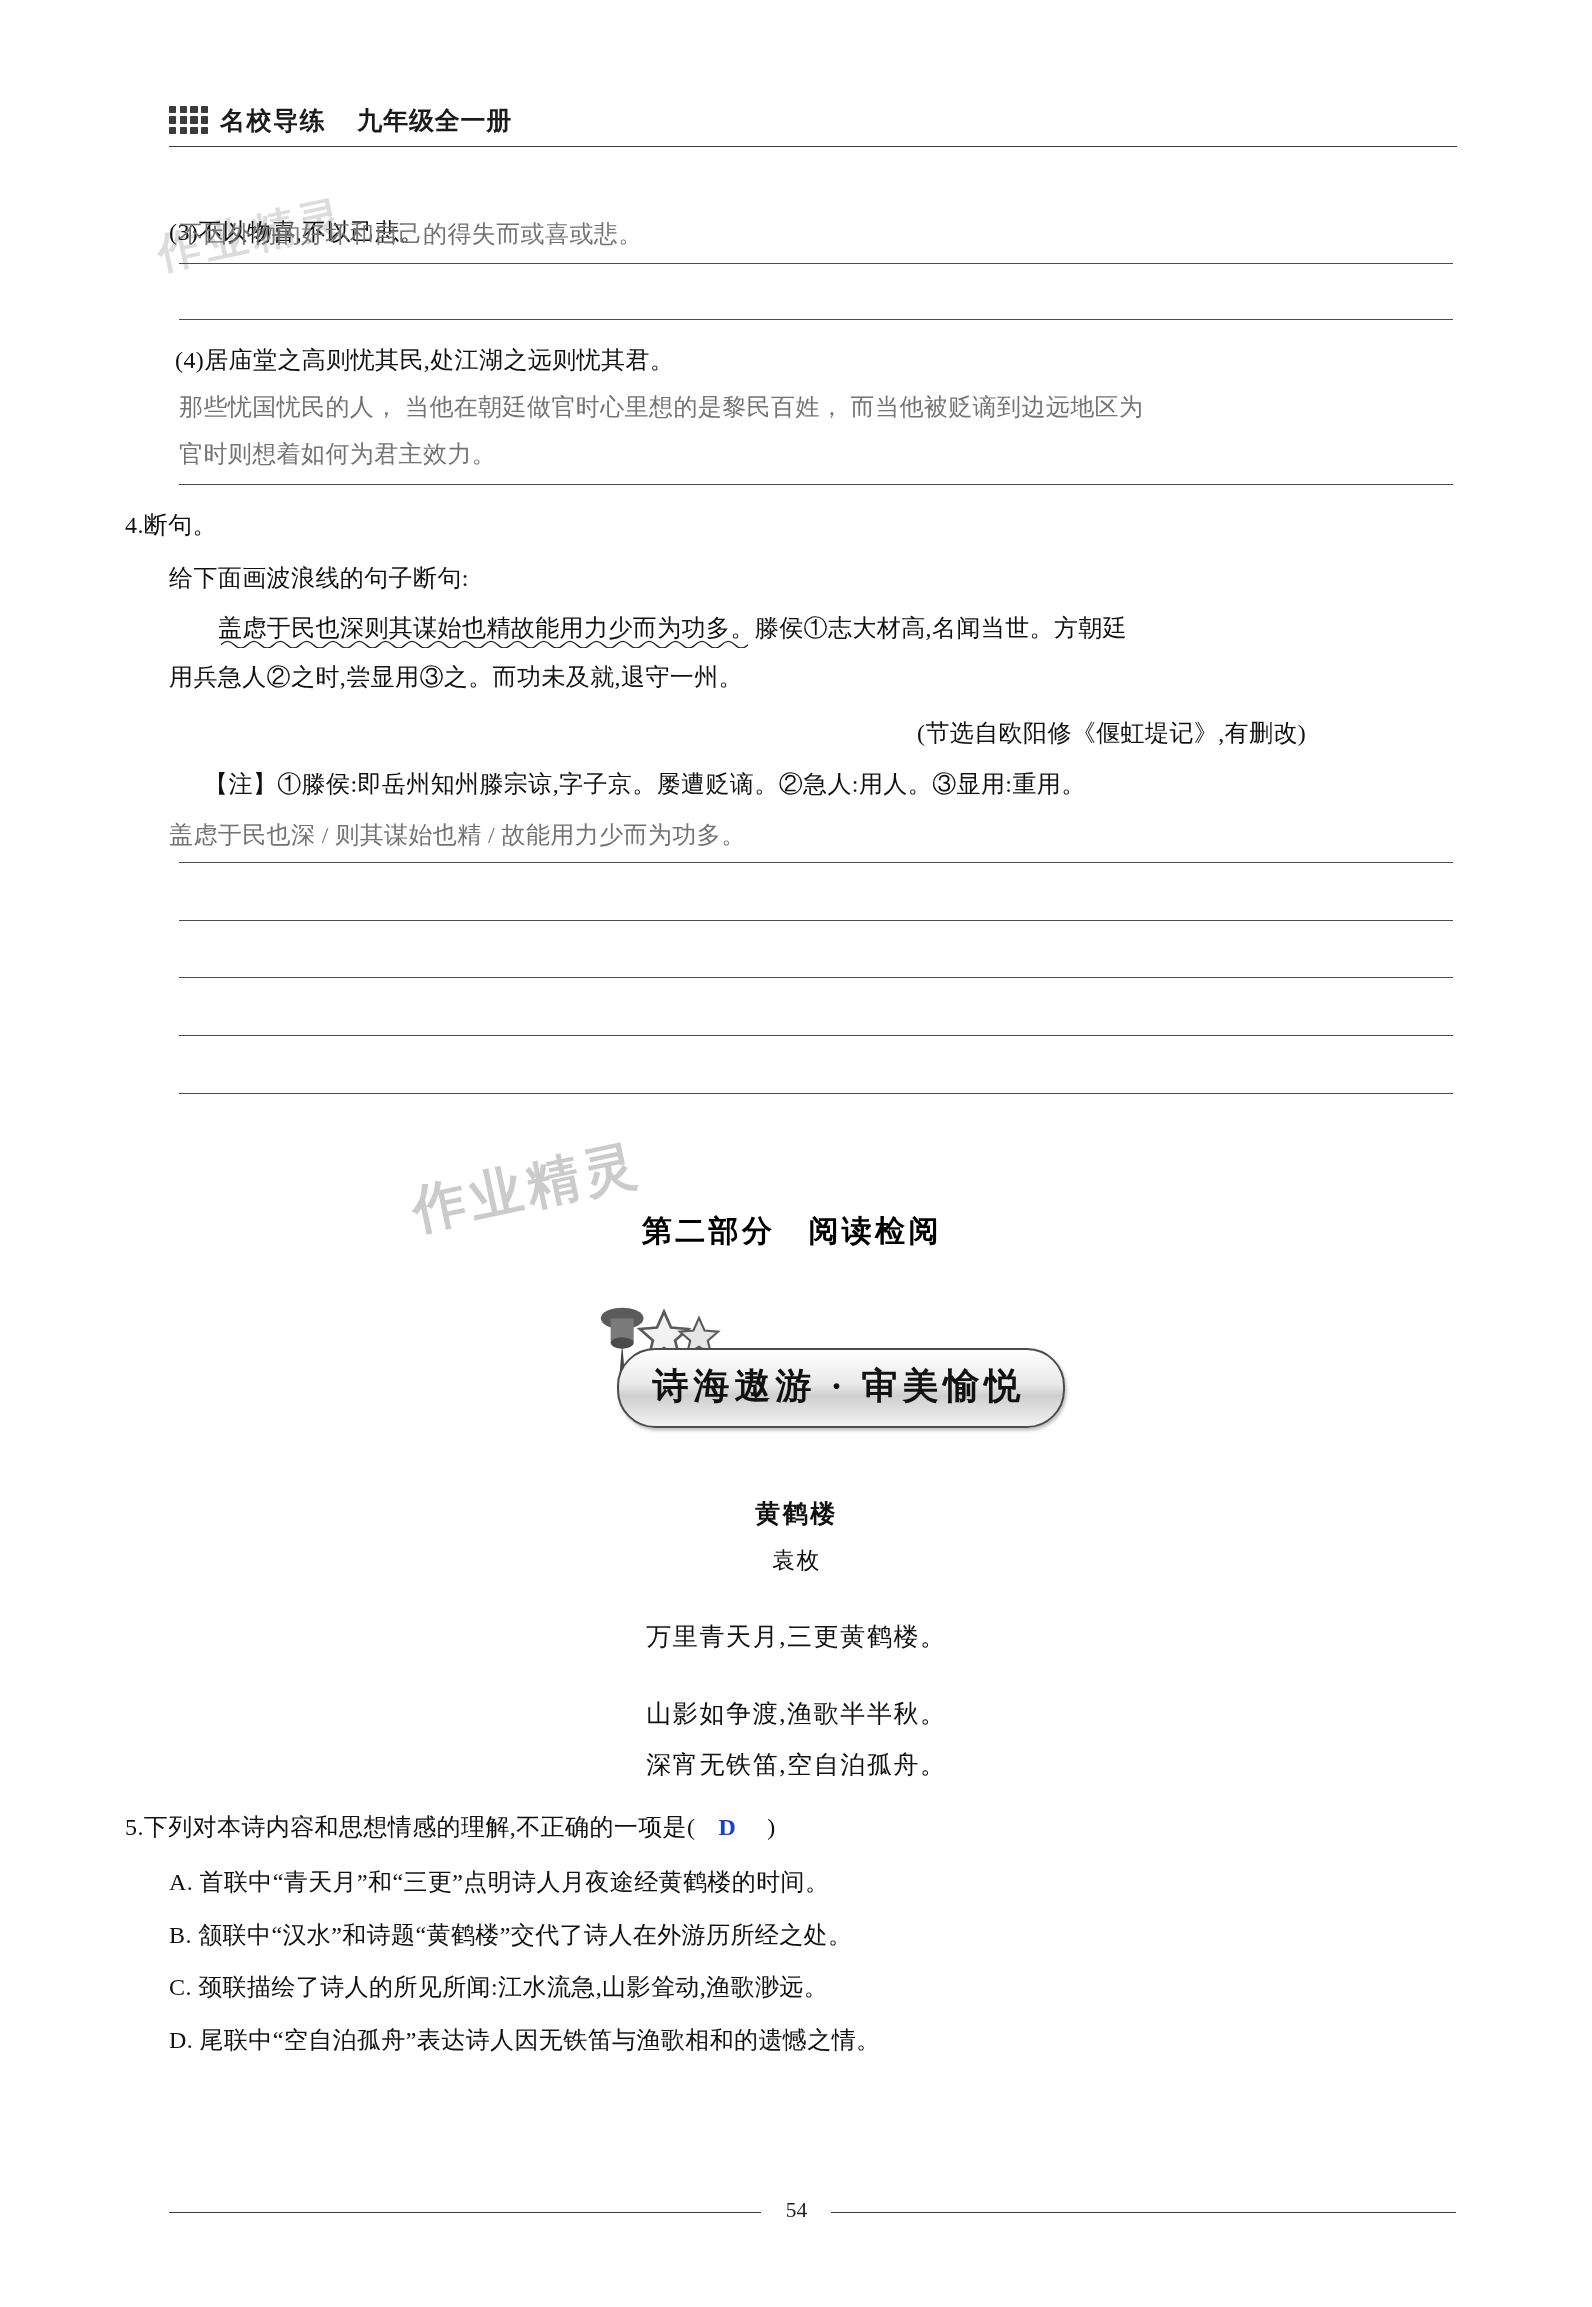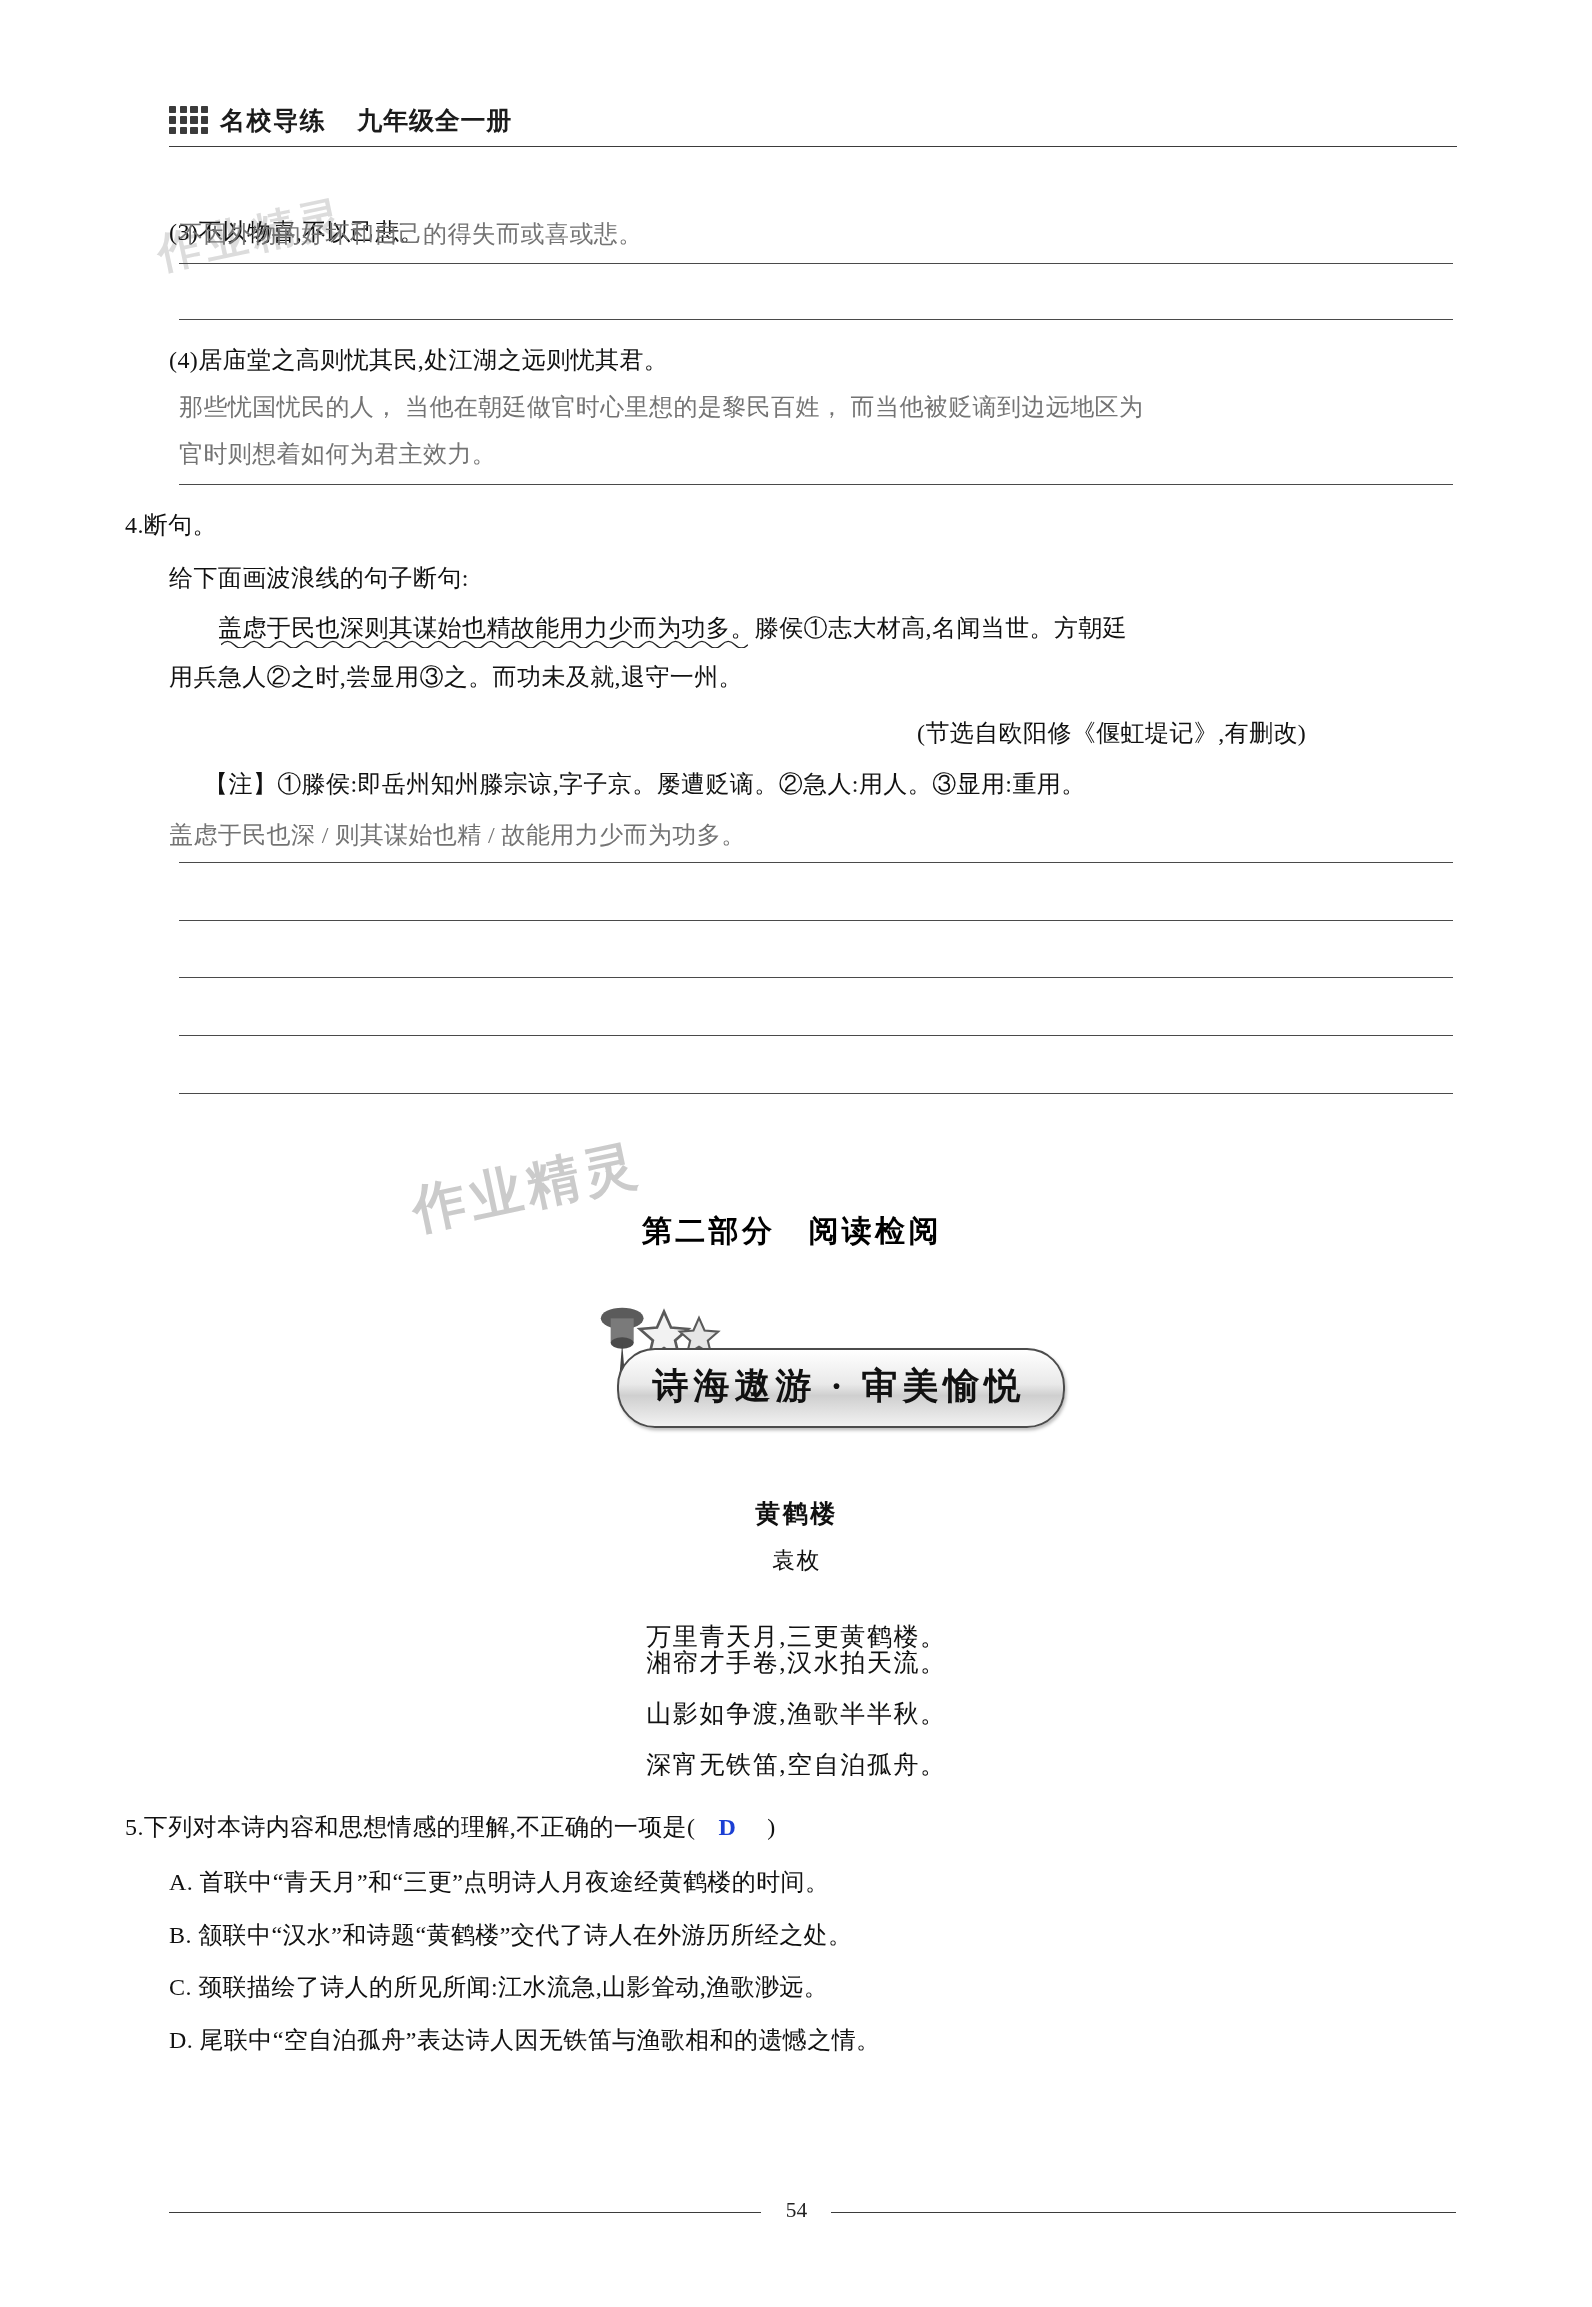--- a/index.html
+++ b/index.html
@@ -229,21 +229,21 @@
   <div class="footer-line" style="left:169px; top:146px; width:1288px;"></div>
 
   <div class="watermark wm1">作业精灵</div>
   <div class="watermark wm2">作业精灵</div>
 
   <div class="q-line" style="left:169px; top:169px;margin-top:44px;">(3)不以物喜,不以己悲。</div>
   <div class="answer" style="left:179px; top:214px;">不因外物的好坏和自己的得失而或喜或悲。</div>
   <div class="rule" style="left:179px; top:263px; width:1274px;"></div>
   <div class="rule" style="left:179px; top:319px; width:1274px;"></div>
 
-  <div class="q-line" style="left:169px; top:341px;">(4)居庙堂之高则忧其民,处江湖之远则忧其君。</div>
+  <div class="q-line" style="left:175px; top:341px;">(4)居庙堂之高则忧其民,处江湖之远则忧其君。</div>
   <div class="answer" style="left:179px; top:387px;">那些忧国忧民的人， 当他在朝廷做官时心里想的是黎民百姓， 而当他被贬谪到边远地区为</div>
   <div class="answer" style="left:179px; top:434px;">官时则想着如何为君主效力。</div>
   <div class="rule" style="left:179px; top:484px; width:1274px;"></div>
 
   <div class="q-line" style="left:125px; top:506px;">
     <span>4.</span><span>断句。</span>
   </div>
   <div class="q-line" style="left:169px; top:559px;">给下面画波浪线的句子断句:</div>
 
   <div class="q-line" style="left:169px; top:609px; font-family:'Liberation Serif',serif;">
@@ -281,21 +281,20 @@
     <svg class="deco" style="left:100px; top:15px; width:46px; height:46px;" viewBox="0 0 24 24">
       <path d="M12 1.5l2.9 6.6 7.1.6-5.4 4.7 1.7 7-6.3-3.8-6.3 3.8 1.7-7L2 8.7l7.1-.6z" fill="#e6e6e6" stroke="#5a5a5a" stroke-width="1.1"></path>
     </svg>
     <div class="banner-plate"></div>
     <div class="banner-text">诗海遨游 · 审美愉悦</div>
   </div>
 
   <div class="poem-title" style="top:1497px;">黄鹤楼</div>
   <div class="poem-author" style="top:1545px;">袁枚</div>
   <div class="poem-line" style="top:1620px;">万里青天月,三更黄鹤楼。</div>
-  <div class="poem-line" style="top:1646px;">湘帘才手卷,汉水拍天流。</div>
   <div class="poem-line" style="top:1697px;">山影如争渡,渔歌半半秋。</div>
   <div class="poem-line" style="top:1748px;">深宵无铁笛,空自泊孤舟。</div>
 
   <div class="q-line" style="left:125px; top:1808px;">
     <span>5.</span><span>下列对本诗内容和思想情感的理解,不正确的一项是(</span><span style="display:inline-block;width:23px;"></span><span class="ans-letter">D</span><span style="display:inline-block;width:31px;"></span><span>)</span>
   </div>
   <div class="opt" style="left:169px; top:1866px;">A. 首联中“青天月”和“三更”点明诗人月夜途经黄鹤楼的时间。</div>
   <div class="opt" style="left:169px; top:1919px;">B. 颔联中“汉水”和诗题“黄鹤楼”交代了诗人在外游历所经之处。</div>
   <div class="opt" style="left:169px; top:1971px;">C. 颈联描绘了诗人的所见所闻:江水流急,山影耸动,渔歌渺远。</div>
   <div class="opt" style="left:169px; top:2024px;">D. 尾联中“空自泊孤舟”表达诗人因无铁笛与渔歌相和的遗憾之情。</div>

